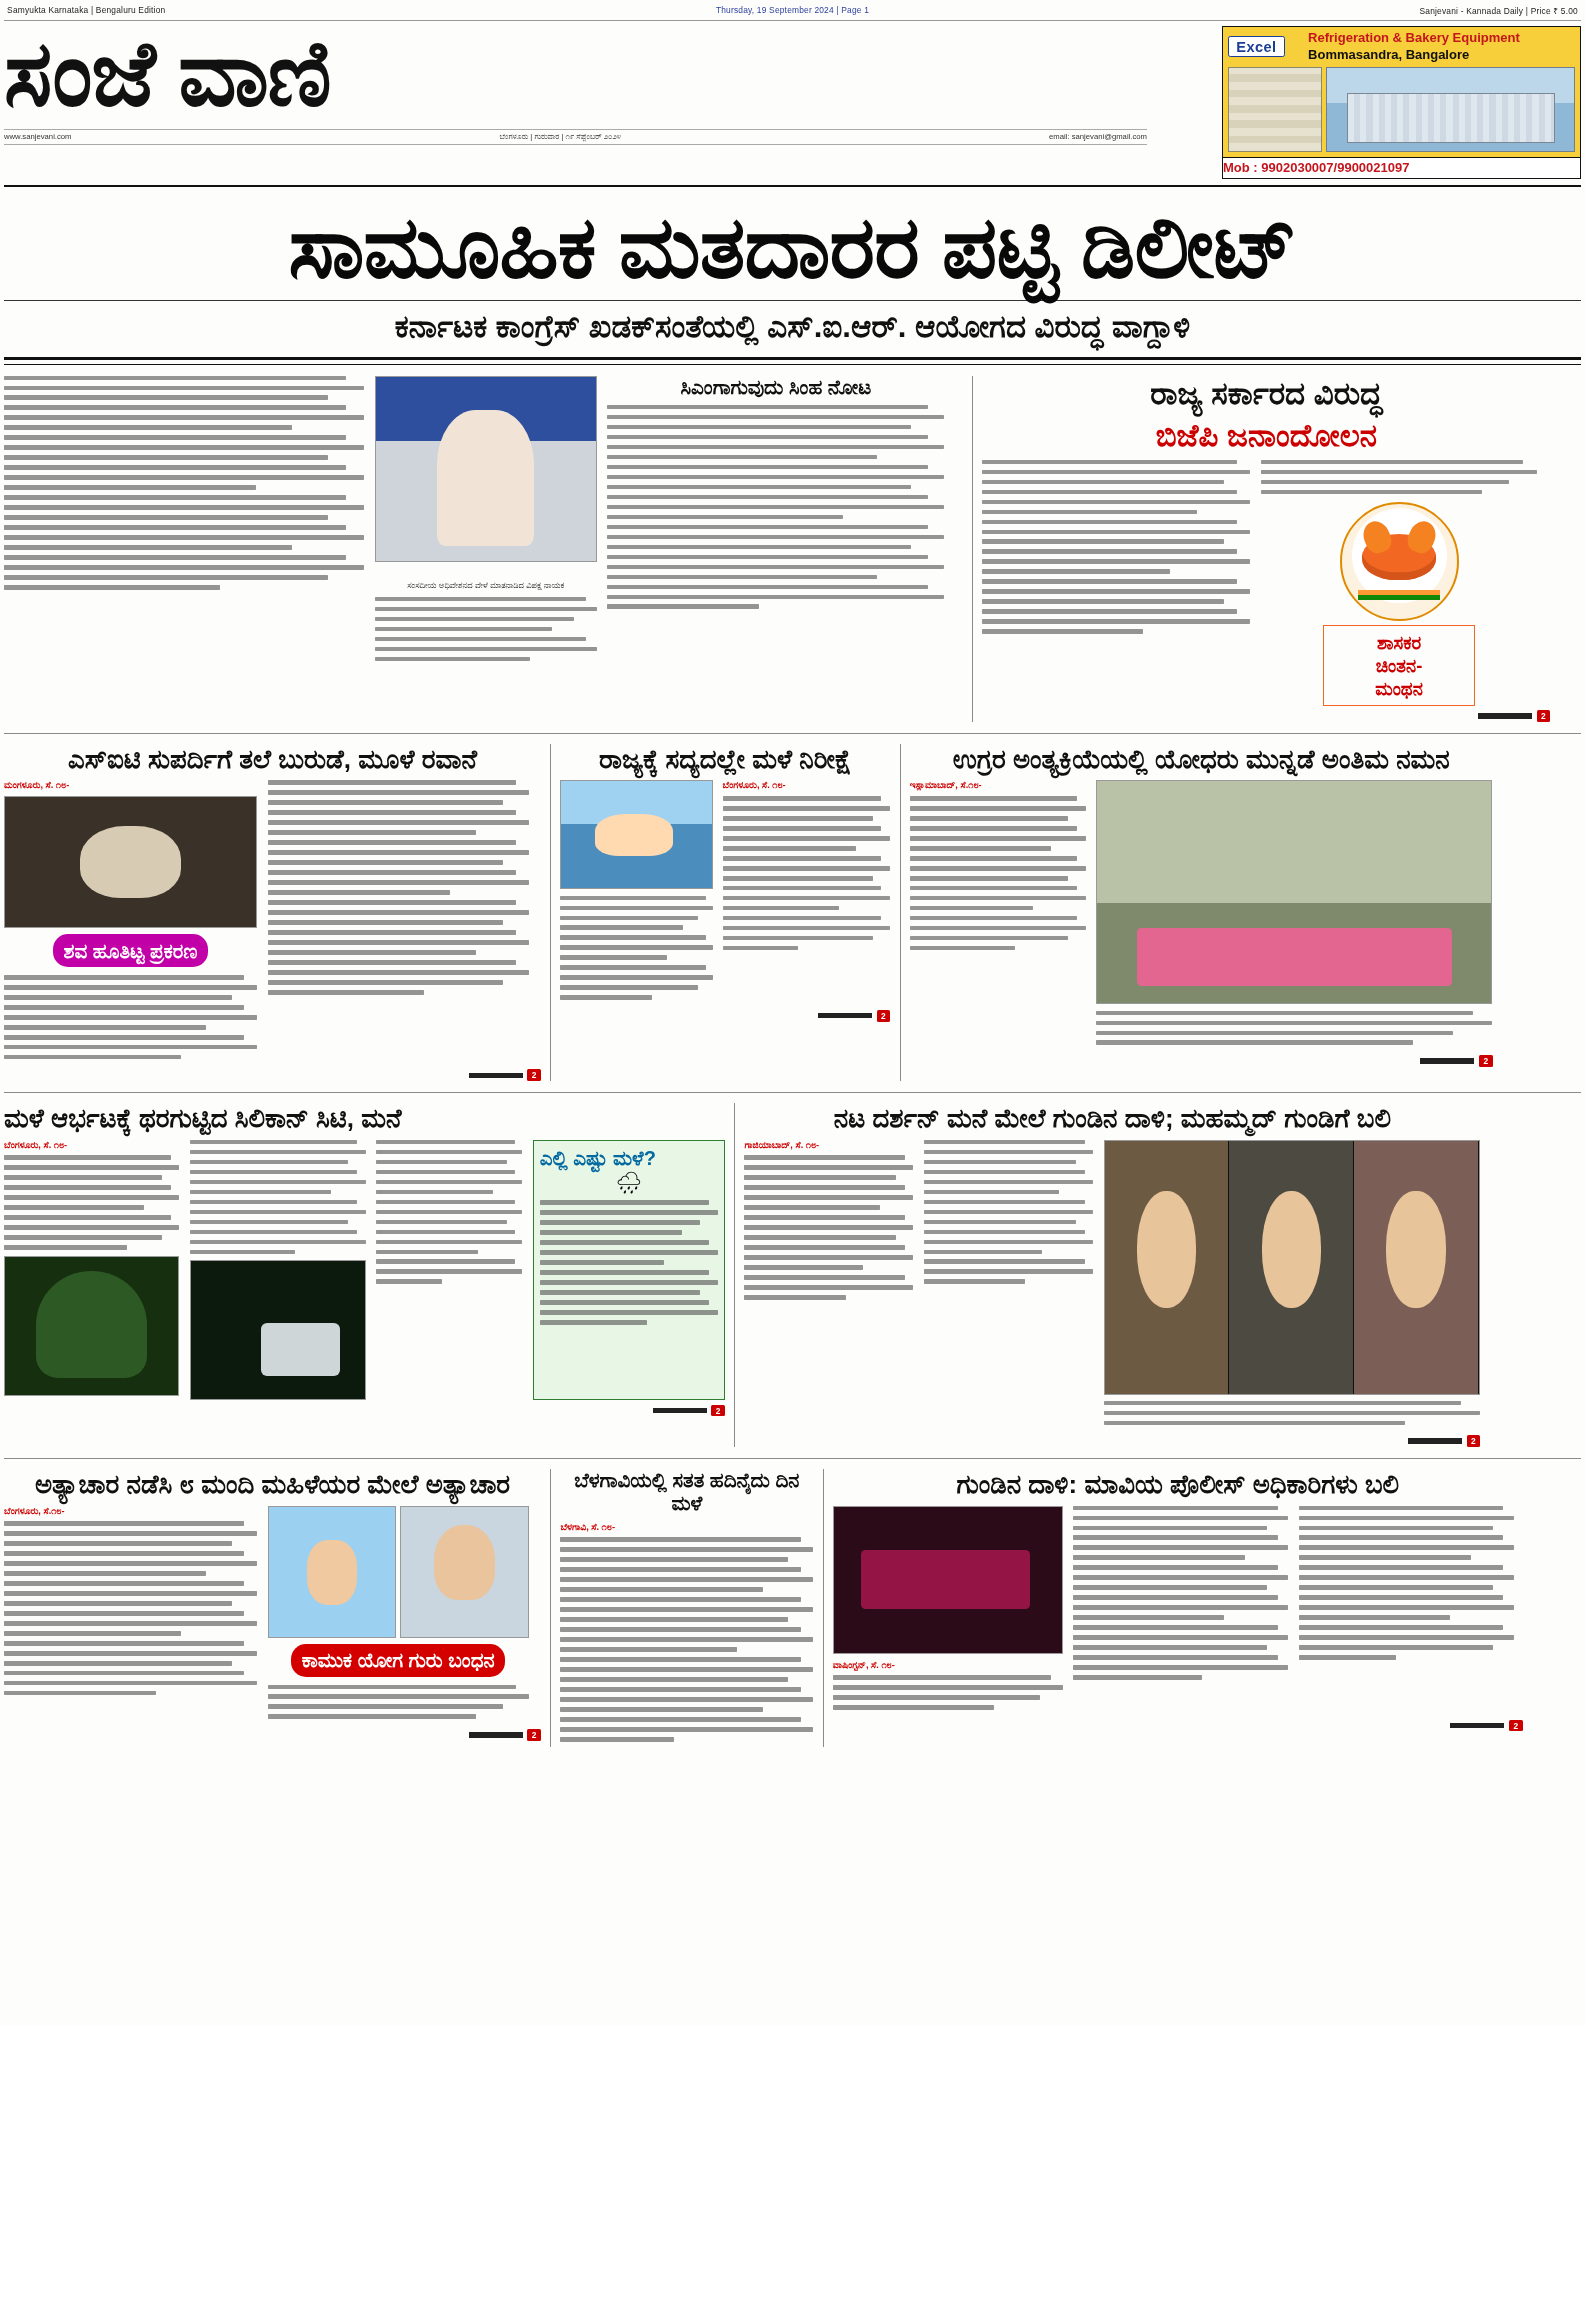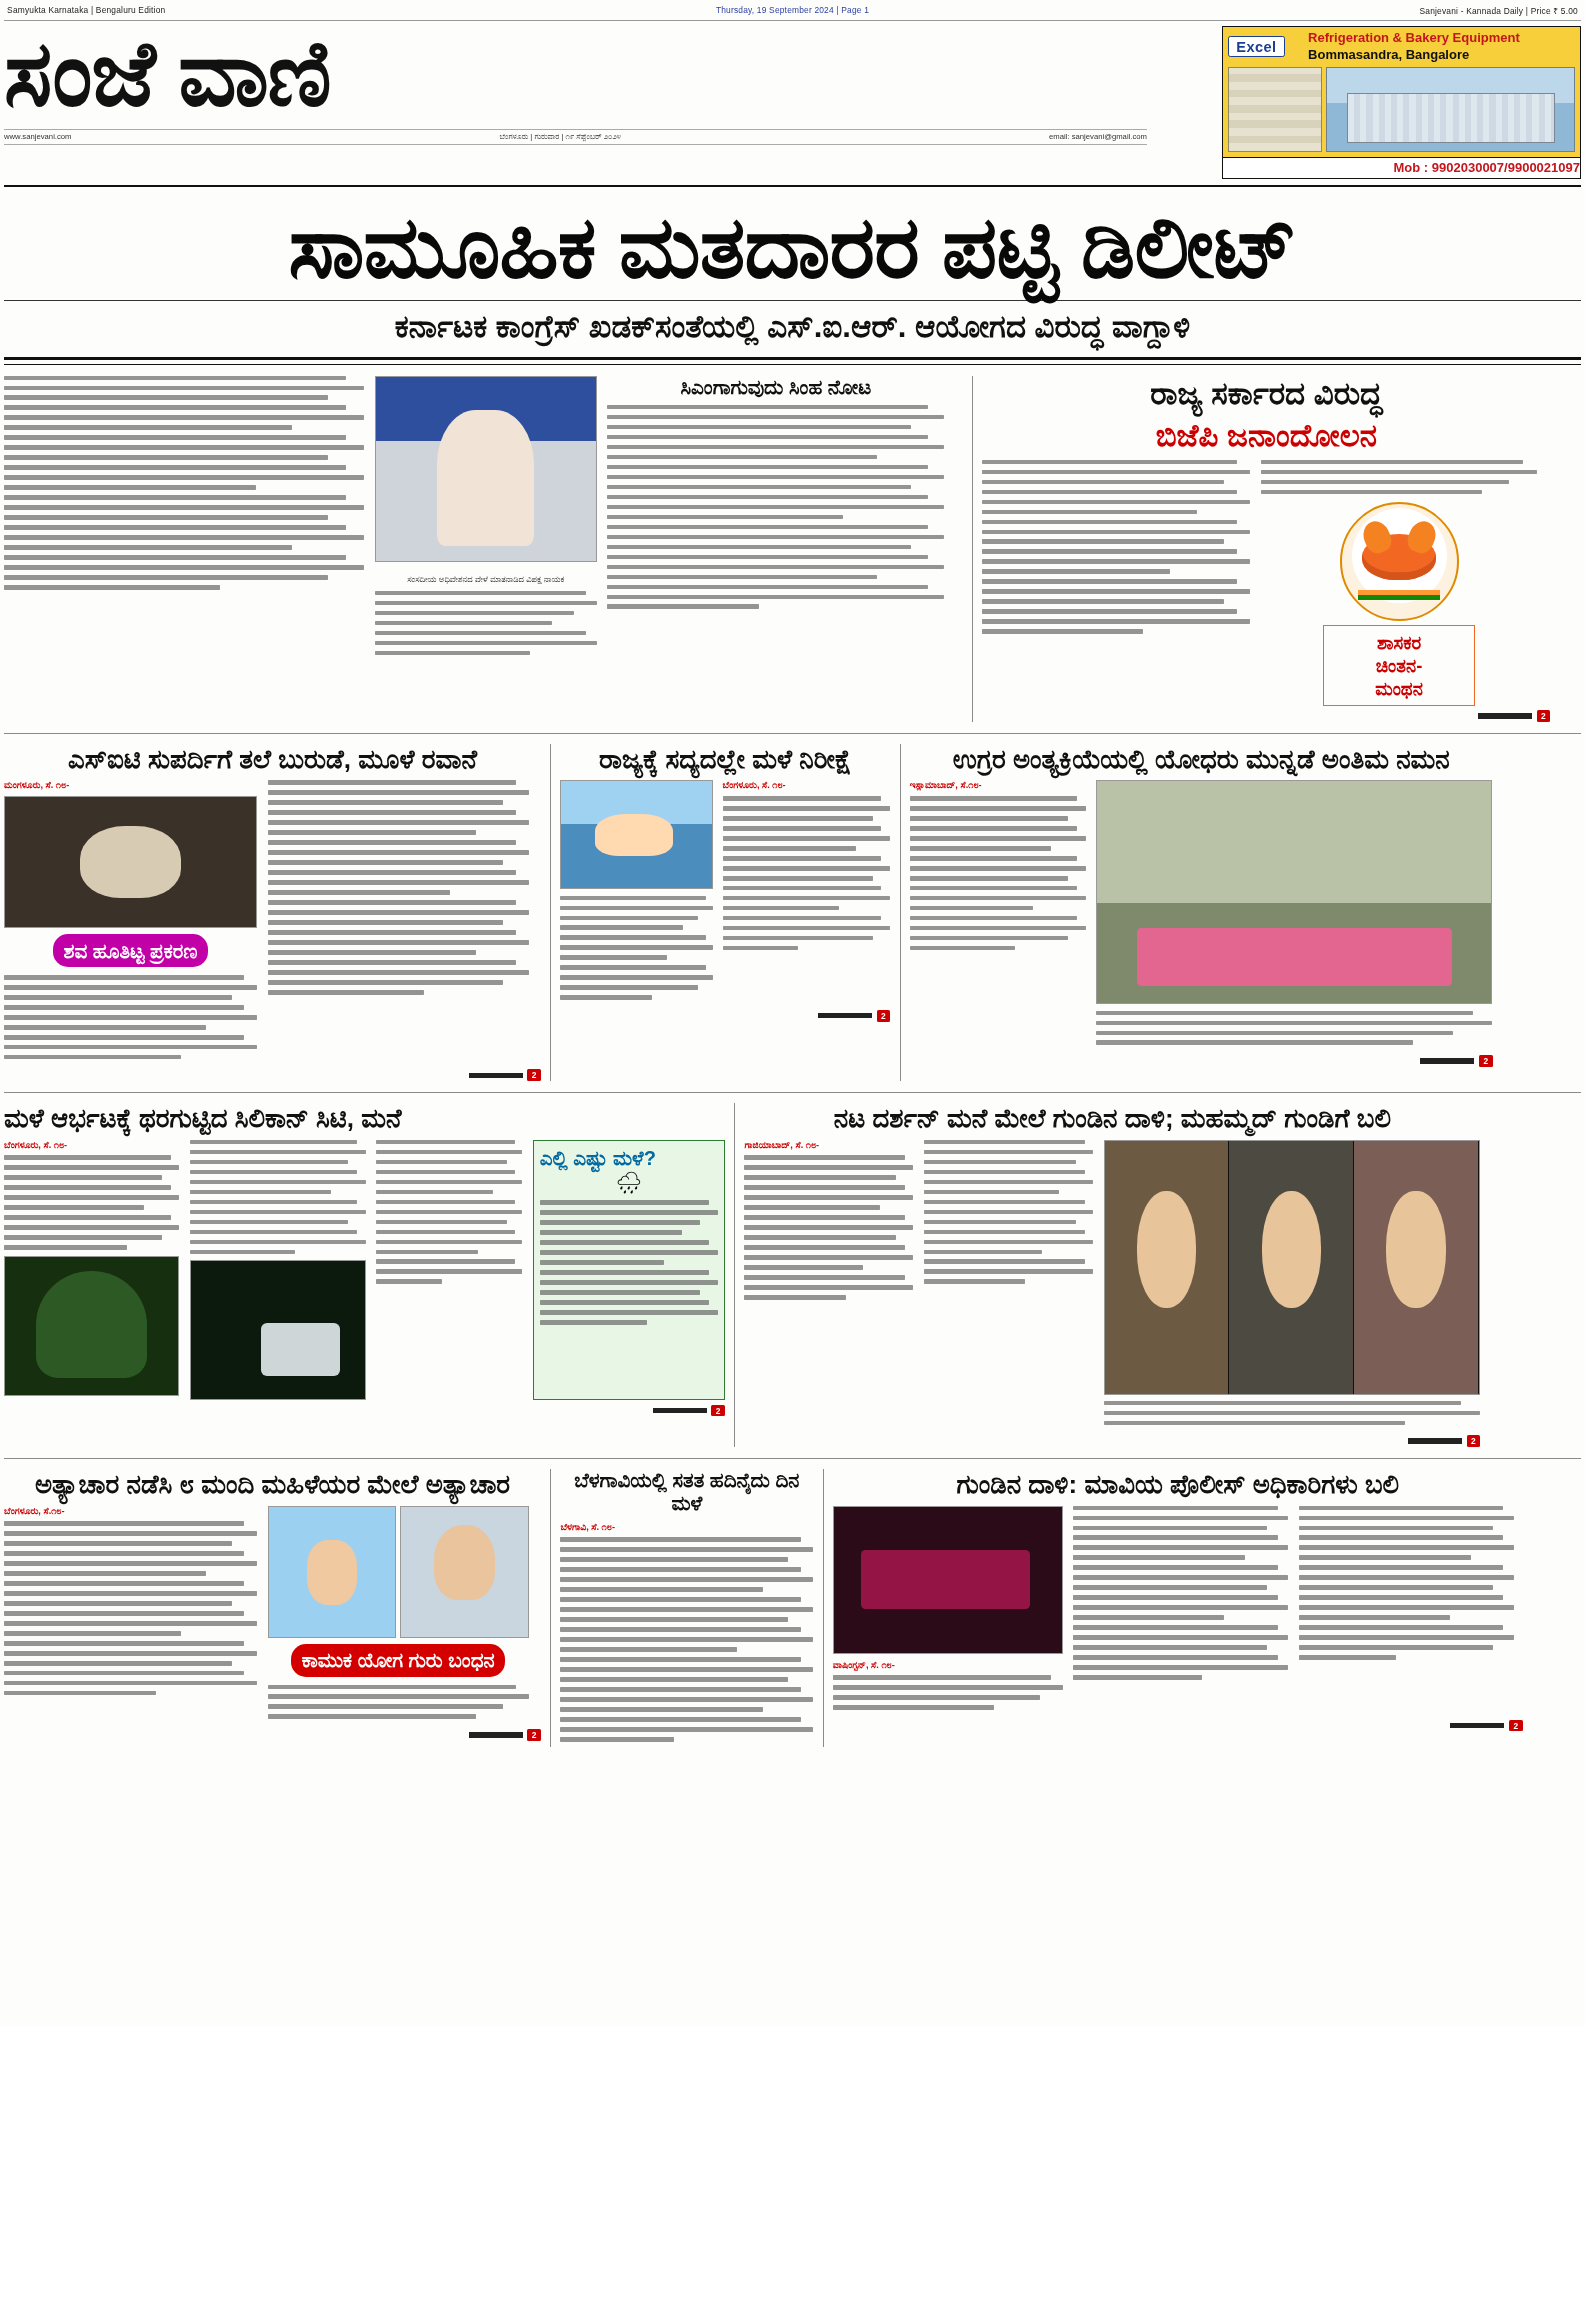--- a/index.html
+++ b/index.html
@@ -137,21 +137,21 @@
     position:absolute; left:8%; right:8%; top:30%; bottom:10%;
     background: repeating-linear-gradient(90deg,#dfe7ee 0 6.1px,#cfd9e3 6.1px 12.3px);
     border:0.8px solid #7b8893;
   }
   .admob {
     background: #fff;
     border-top: 1.5px solid #111;
     color: #c4161c;
     font-weight: bold;
     font-size: 13px;
-    text-align: right;
+    text-align: left;
     padding: 2.3px 0;
   }
 
   
   .headline {
     font-size: 86px;
     font-weight: bold;
     text-align: center;
     letter-spacing: -0.8px;
     line-height: 1.12;
@@ -201,21 +201,21 @@
   }
   .photo {
     background: #c9c9c9;
     position: relative;
     overflow: hidden;
     border: 0.8px solid #999;
   }
   .pcap {
     font-size: 8.4px;
     color: #222;
-    margin-top: 12px;
+    margin-top: 18px;
     text-align: center;
   }
 
   .badge2 {
     display:inline-block;
     background:#cc0000;
     color:#fff;
     font-size: 8.4px;
     font-weight: bold;
     padding: 0.8px 4.6px;

